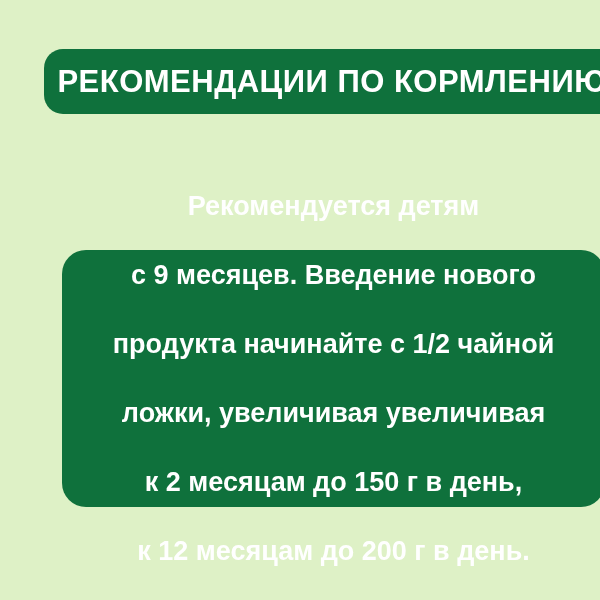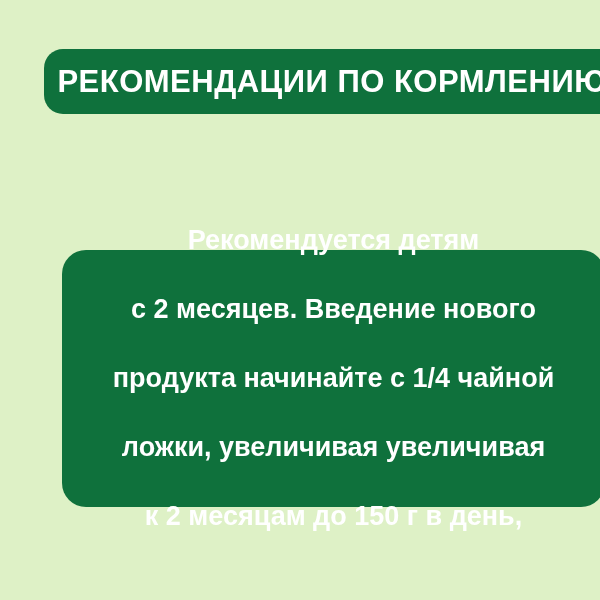--- a/index.html
+++ b/index.html
@@ -67,19 +67,20 @@
 <body>
 
 <div class="page">
 
   <div class="header-pill">
     <span class="header-title">РЕКОМЕНДАЦИИ ПО КОРМЛЕНИЮ</span>
   </div>
 
   <div class="recommendation-card">
     <div class="card-line">Рекомендуется детям</div>
-    <div class="card-line">с 2 месяцев. Введение нового</div>
-    <div class="card-line">продукта начинайте с 1/4 чайной</div>
+    <div class="card-line">с 9 месяцев. Введение нового</div>
+    <div class="card-line">продукта начинайте с 1/2 чайной</div>
     <div class="card-line">ложки, увеличивая увеличивая</div>
     <div class="card-line">к 2 месяцам до 150 г в день,</div>
+    <div class="card-line">к 12 месяцам до 200 г в день.</div>
   </div>
 
 </div>
 
 </body></html>

